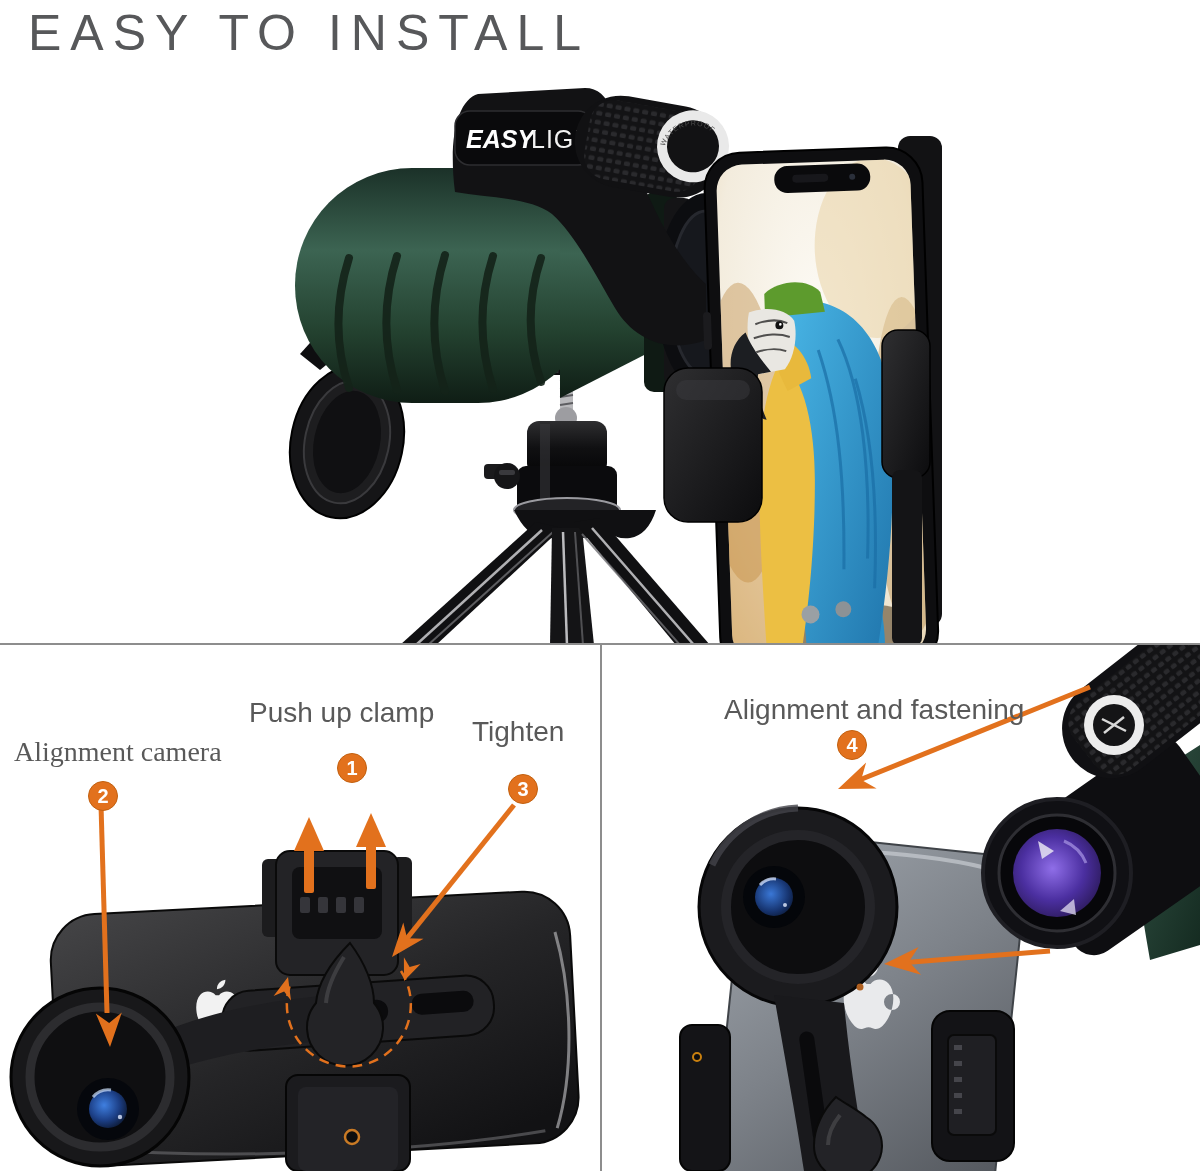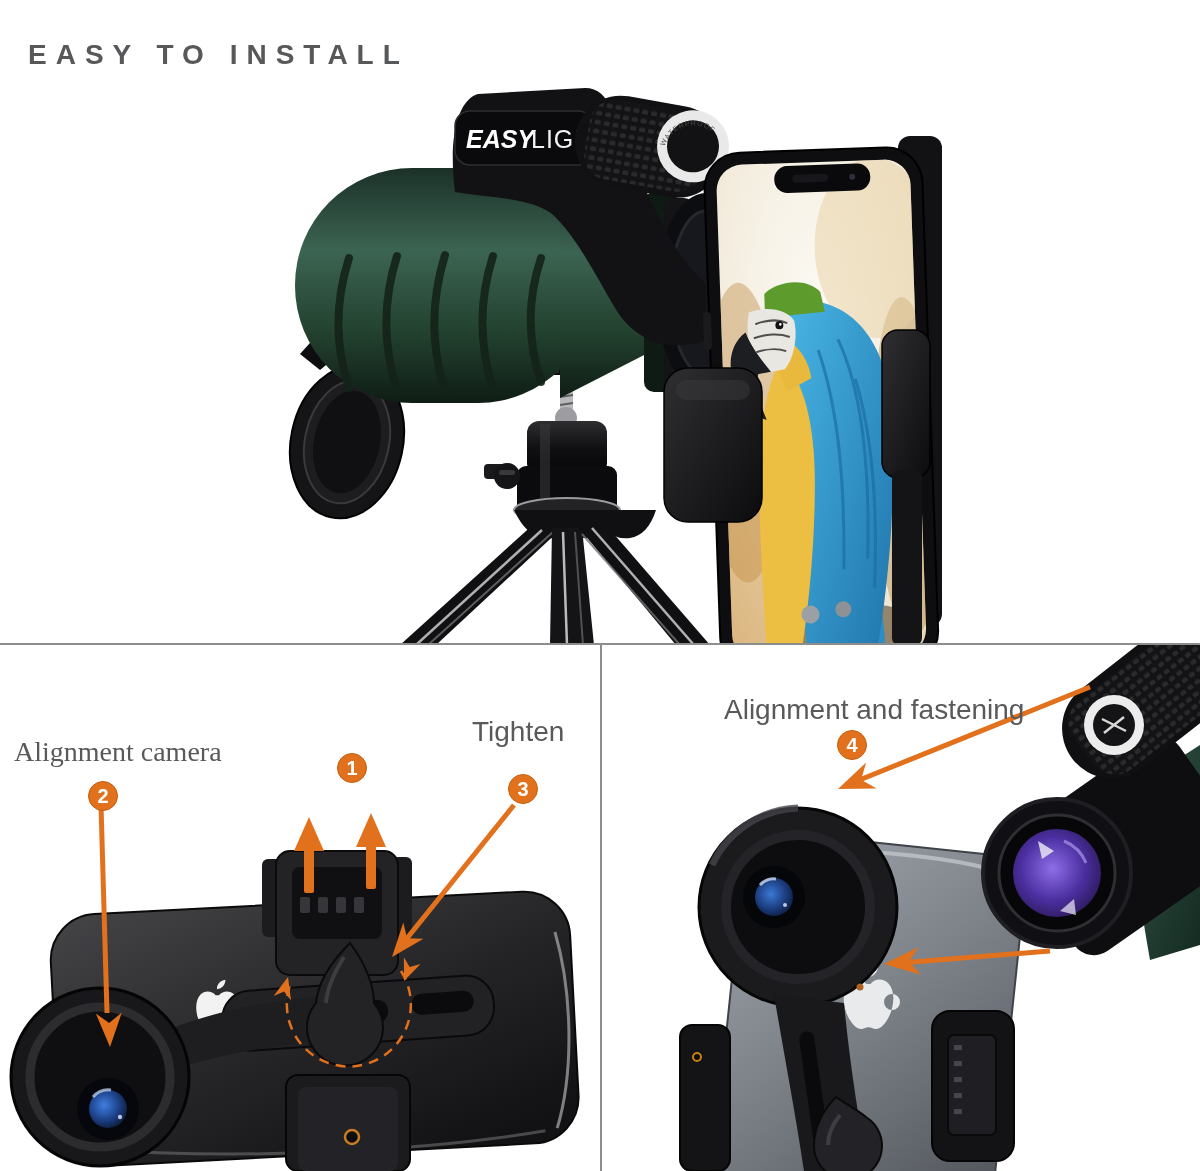--- a/index.html
+++ b/index.html
@@ -2,23 +2,22 @@
 <html><head>
 <meta charset="utf-8">
 <style>
   html,body{margin:0;padding:0;background:#ffffff;}
   .canvas{
     position:relative;width:1200px;height:1171px;background:#ffffff;overflow:hidden;
     font-family:"Liberation Sans", sans-serif;
   }
   .page-title{
     position:absolute;left:28px;top:4px;
-    font-size:28px;font-weight:700;letter-spacing:9px;color:#57585a;
+    font-size:50px;font-weight:400;letter-spacing:9px;color:#57585a;
     white-space:nowrap;
-    margin-top:35px;
   }
   svg{position:absolute;display:block;}
   #svg-top{left:0;top:0;}
   #svg-left{left:0;top:645px;}
   #svg-right{left:602px;top:645px;}
   .divider-h{position:absolute;left:0;top:643px;width:1200px;height:2px;background:#8d8d8d;}
   .divider-v{position:absolute;left:600px;top:645px;width:2px;height:526px;background:#8d8d8d;}
   .step-label{
     position:absolute;color:#595959;font-size:28px;white-space:nowrap;
   }
@@ -420,20 +419,21 @@
       <line x1="448" y1="306" x2="298" y2="318" stroke="#e2711d" stroke-width="5"></line>
       <path d="M0,0 L-36,14 L-25,0 L-36,-14 Z" transform="translate(282,319) rotate(175)" fill="#e2711d"></path>
     </g>
   </svg>
 
   <div class="divider-h"></div>
   <div class="divider-v"></div>
 
   <div class="page-title">EASY TO INSTALL</div>
 
+  <div class="step-label" style="left:249px;top:697px;">Push up clamp</div>
   <div class="step-badge" style="left:337px;top:753px;">1</div>
 
   <div class="step-label" style="left:14px;top:736px;font-family:Liberation Serif, serif;">Alignment camera</div>
   <div class="step-badge" style="left:88px;top:781px;">2</div>
 
   <div class="step-label" style="left:472px;top:716px;">Tighten</div>
   <div class="step-badge" style="left:508px;top:774px;">3</div>
 
   <div class="step-label" style="left:712px;top:694px;margin-left:12px;">Alignment and fastening</div>
   <div class="step-badge" style="left:837px;top:730px;">4</div>

